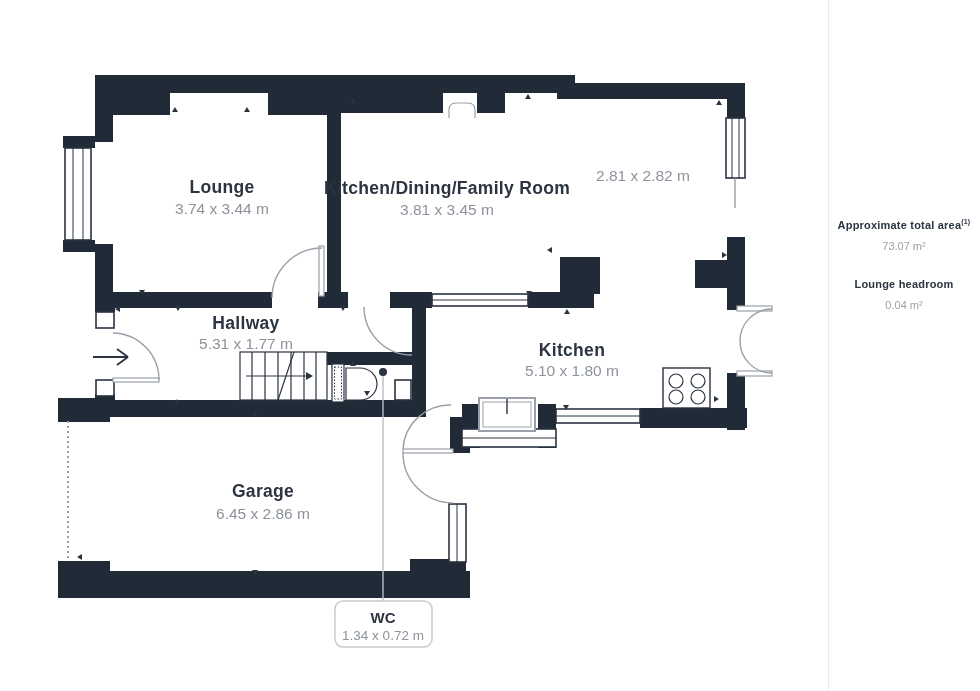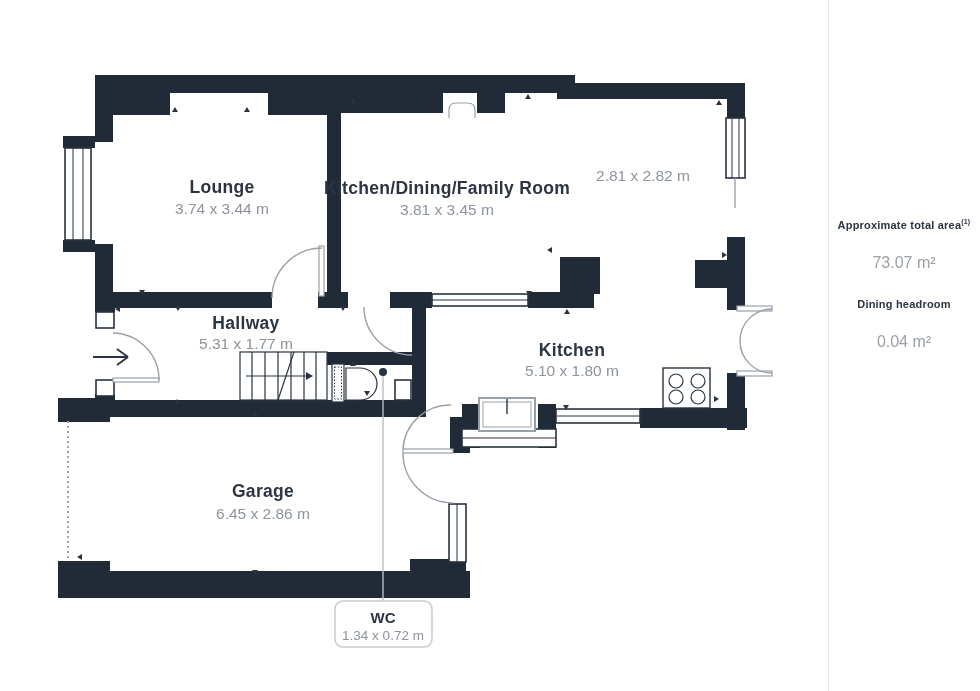--- a/index.html
+++ b/index.html
@@ -21,21 +21,21 @@
   .fix{fill:#ffffff;stroke:#2a3340;stroke-width:1.6;}
   .fixthin{stroke:#2a3340;stroke-width:1.2;fill:none;}
   .mark{fill:#2a3340;}
   #sidebar{
     position:absolute;left:828px;top:0;width:151px;height:691px;
     border-left:1px solid #e9e9ec;background:#ffffff;text-align:center;
     box-sizing:border-box;padding-top:218px;
   }
   .sb-label{font-size:11px;font-weight:bold;color:#2b3440;letter-spacing:.2px;}
   .sb-label sup{font-size:7px;}
-  .sb-value{font-size:16px;color:#9aa0a6;margin-top:23px;}
+  .sb-value{font-size:11px;color:#9aa0a6;margin-top:9px;}
   .sb-gap{height:26px;}
 </style>
 </head>
 <body>
 
 <svg id="plan" width="828" height="691" viewBox="0 0 828 691">
 
   <g>
 
     <rect class="wall" x="95" y="75" width="240" height="18"></rect>
@@ -231,15 +231,15 @@
     <text class="room-dims" x="263" y="519" text-anchor="middle">6.45 x 2.86 m</text>
   </g>
 </svg>
 
 <div id="sidebar">
   <div class="sb-label">
     <span>Approximate total area</span><sup>(1)</sup>
   </div>
   <div class="sb-value">73.07 m²</div>
   <div class="sb-gap"></div>
-  <div class="sb-label">Dining headroom</div>
+  <div class="sb-label">Lounge headroom</div>
   <div class="sb-value">0.04 m²</div>
 </div>
 
 </body></html>

